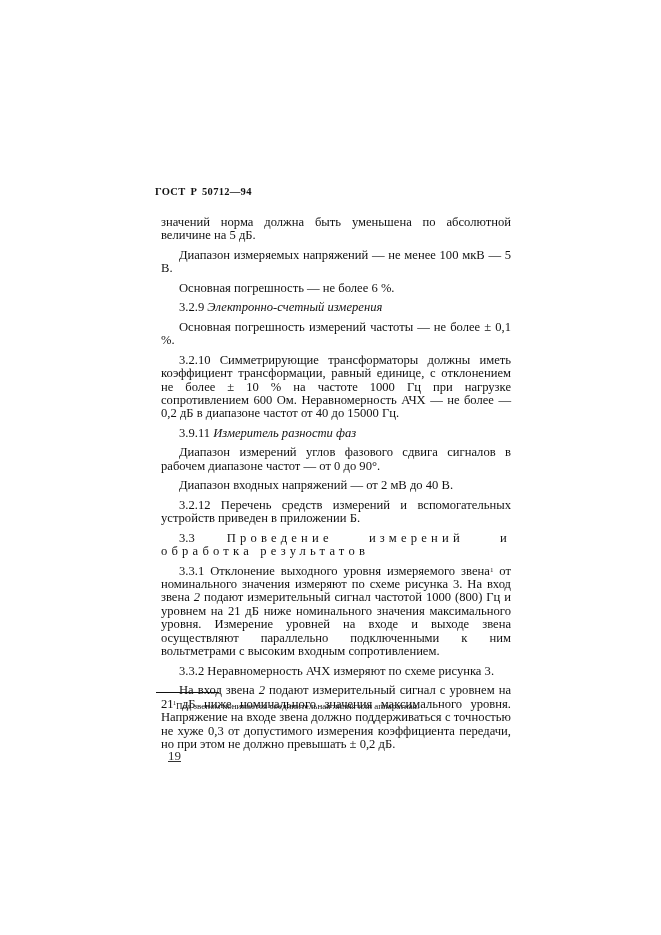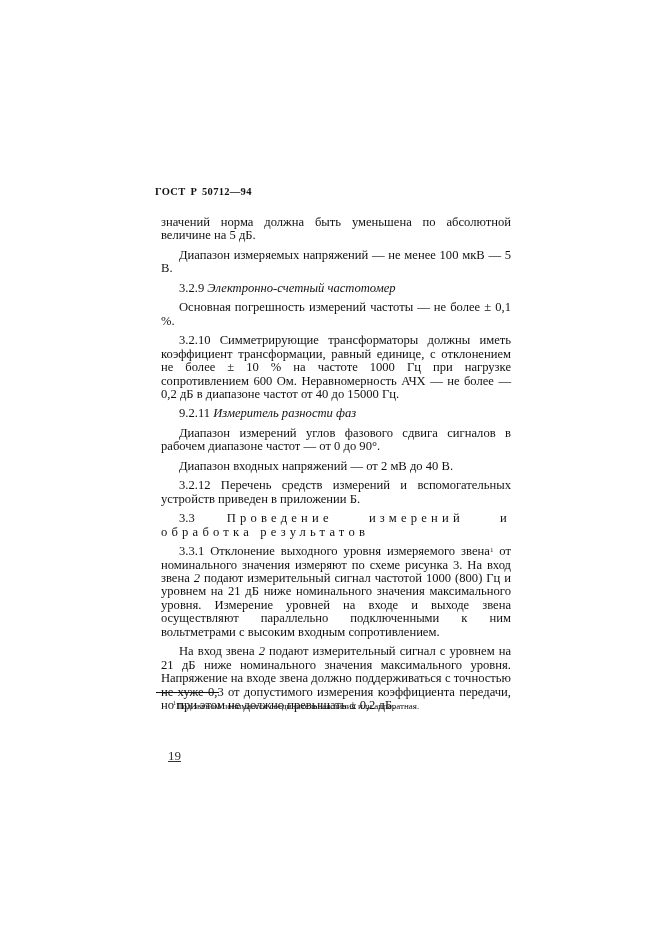--- a/index.html
+++ b/index.html
@@ -21,29 +21,31 @@
 </style>
 </head>
 <body>
 
 <div class="page">
   <div class="header">ГОСТ Р 50712—94</div>
 
   <div class="body">
     <p class="p">значений норма должна быть уменьшена по абсолютной величине на 5 дБ.</p>
     <p class="p ind">Диапазон измеряемых напряжений — не менее 100 мкВ — 5 В.</p>
-    <p class="p ind"><span>3.2.9</span> <span class="it">Электронно-счетный частотомер</span></p>
+    <p class="p ind">Основная погрешность — не более 6 %.</p>
+    <p class="p ind"><span>3.2.9</span> <span class="it">Электронно-счетный измерения</span></p>
     <p class="p ind">Основная погрешность измерений частоты — не более ± 0,1 %.</p>
     <p class="p ind" style="hyphens:manual;">3.2.10 Симметрирующие трансформаторы должны иметь коэффициент трансформации, равный единице, с отклонением не более ± 10 % на частоте 1000 Гц при нагрузке сопротивлением 600 Ом. Неравномерность АЧХ — не более —0,2 дБ в диапазоне частот от 40 до 15000 Гц.</p>
-    <p class="p ind"><span>9.2.11</span> <span class="it">Измеритель разности фаз</span></p>
+    <p class="p ind"><span>3.9.11</span> <span class="it">Измеритель разности фаз</span></p>
     <p class="p ind">Диапазон измерений углов фазового сдвига сигналов в рабочем диапазоне частот — от 0 до 90°.</p>
     <p class="p ind">Диапазон входных напряжений — от 2 мВ до 40 В.</p>
     <p class="p ind">3.2.12 Перечень средств измерений и вспомогательных устройств приведен в приложении Б.</p>
     <p class="p ind"><span>3.3</span> <span class="sp">Проведение измерений и обработка результатов</span></p>
     <p class="p ind"><span>3.3.1 Отклонение выходного уровня измеряемого звена</span><sup>1</sup><span> от номинального значения измеряют по схеме рисунка 3. На вход звена </span><span class="it">2</span><span> подают измерительный сигнал частотой 1000 (800) Гц и уровнем на 21 дБ ниже номинального значения максимального уровня. Измерение уровней на входе и выходе звена осуществляют параллельно подключенными к ним вольтметрами с высоким входным сопротивлением.</span></p>
+    <p class="p ind">3.3.2 Неравномерность АЧХ измеряют по схеме рисунка 3.</p>
     <p class="p ind"><span>На вход звена </span><span class="it">2</span><span> подают измерительный сигнал с уровнем на 21 дБ ниже номинального значения максимального уровня. Напряжение на входе звена должно поддерживаться с точностью не хуже 0,3 от допустимого измерения коэффициента передачи, но при этом не должно превышать ± 0,2 дБ.</span></p>
   </div>
 
   <div class="rule"></div>
   <div class="footnote"><sup>1</sup><span>Под звеном понимается соединительная линия или аппаратная.</span></div>
 
   <div class="pagenum">19</div>
 </div>
 
 </body></html>

